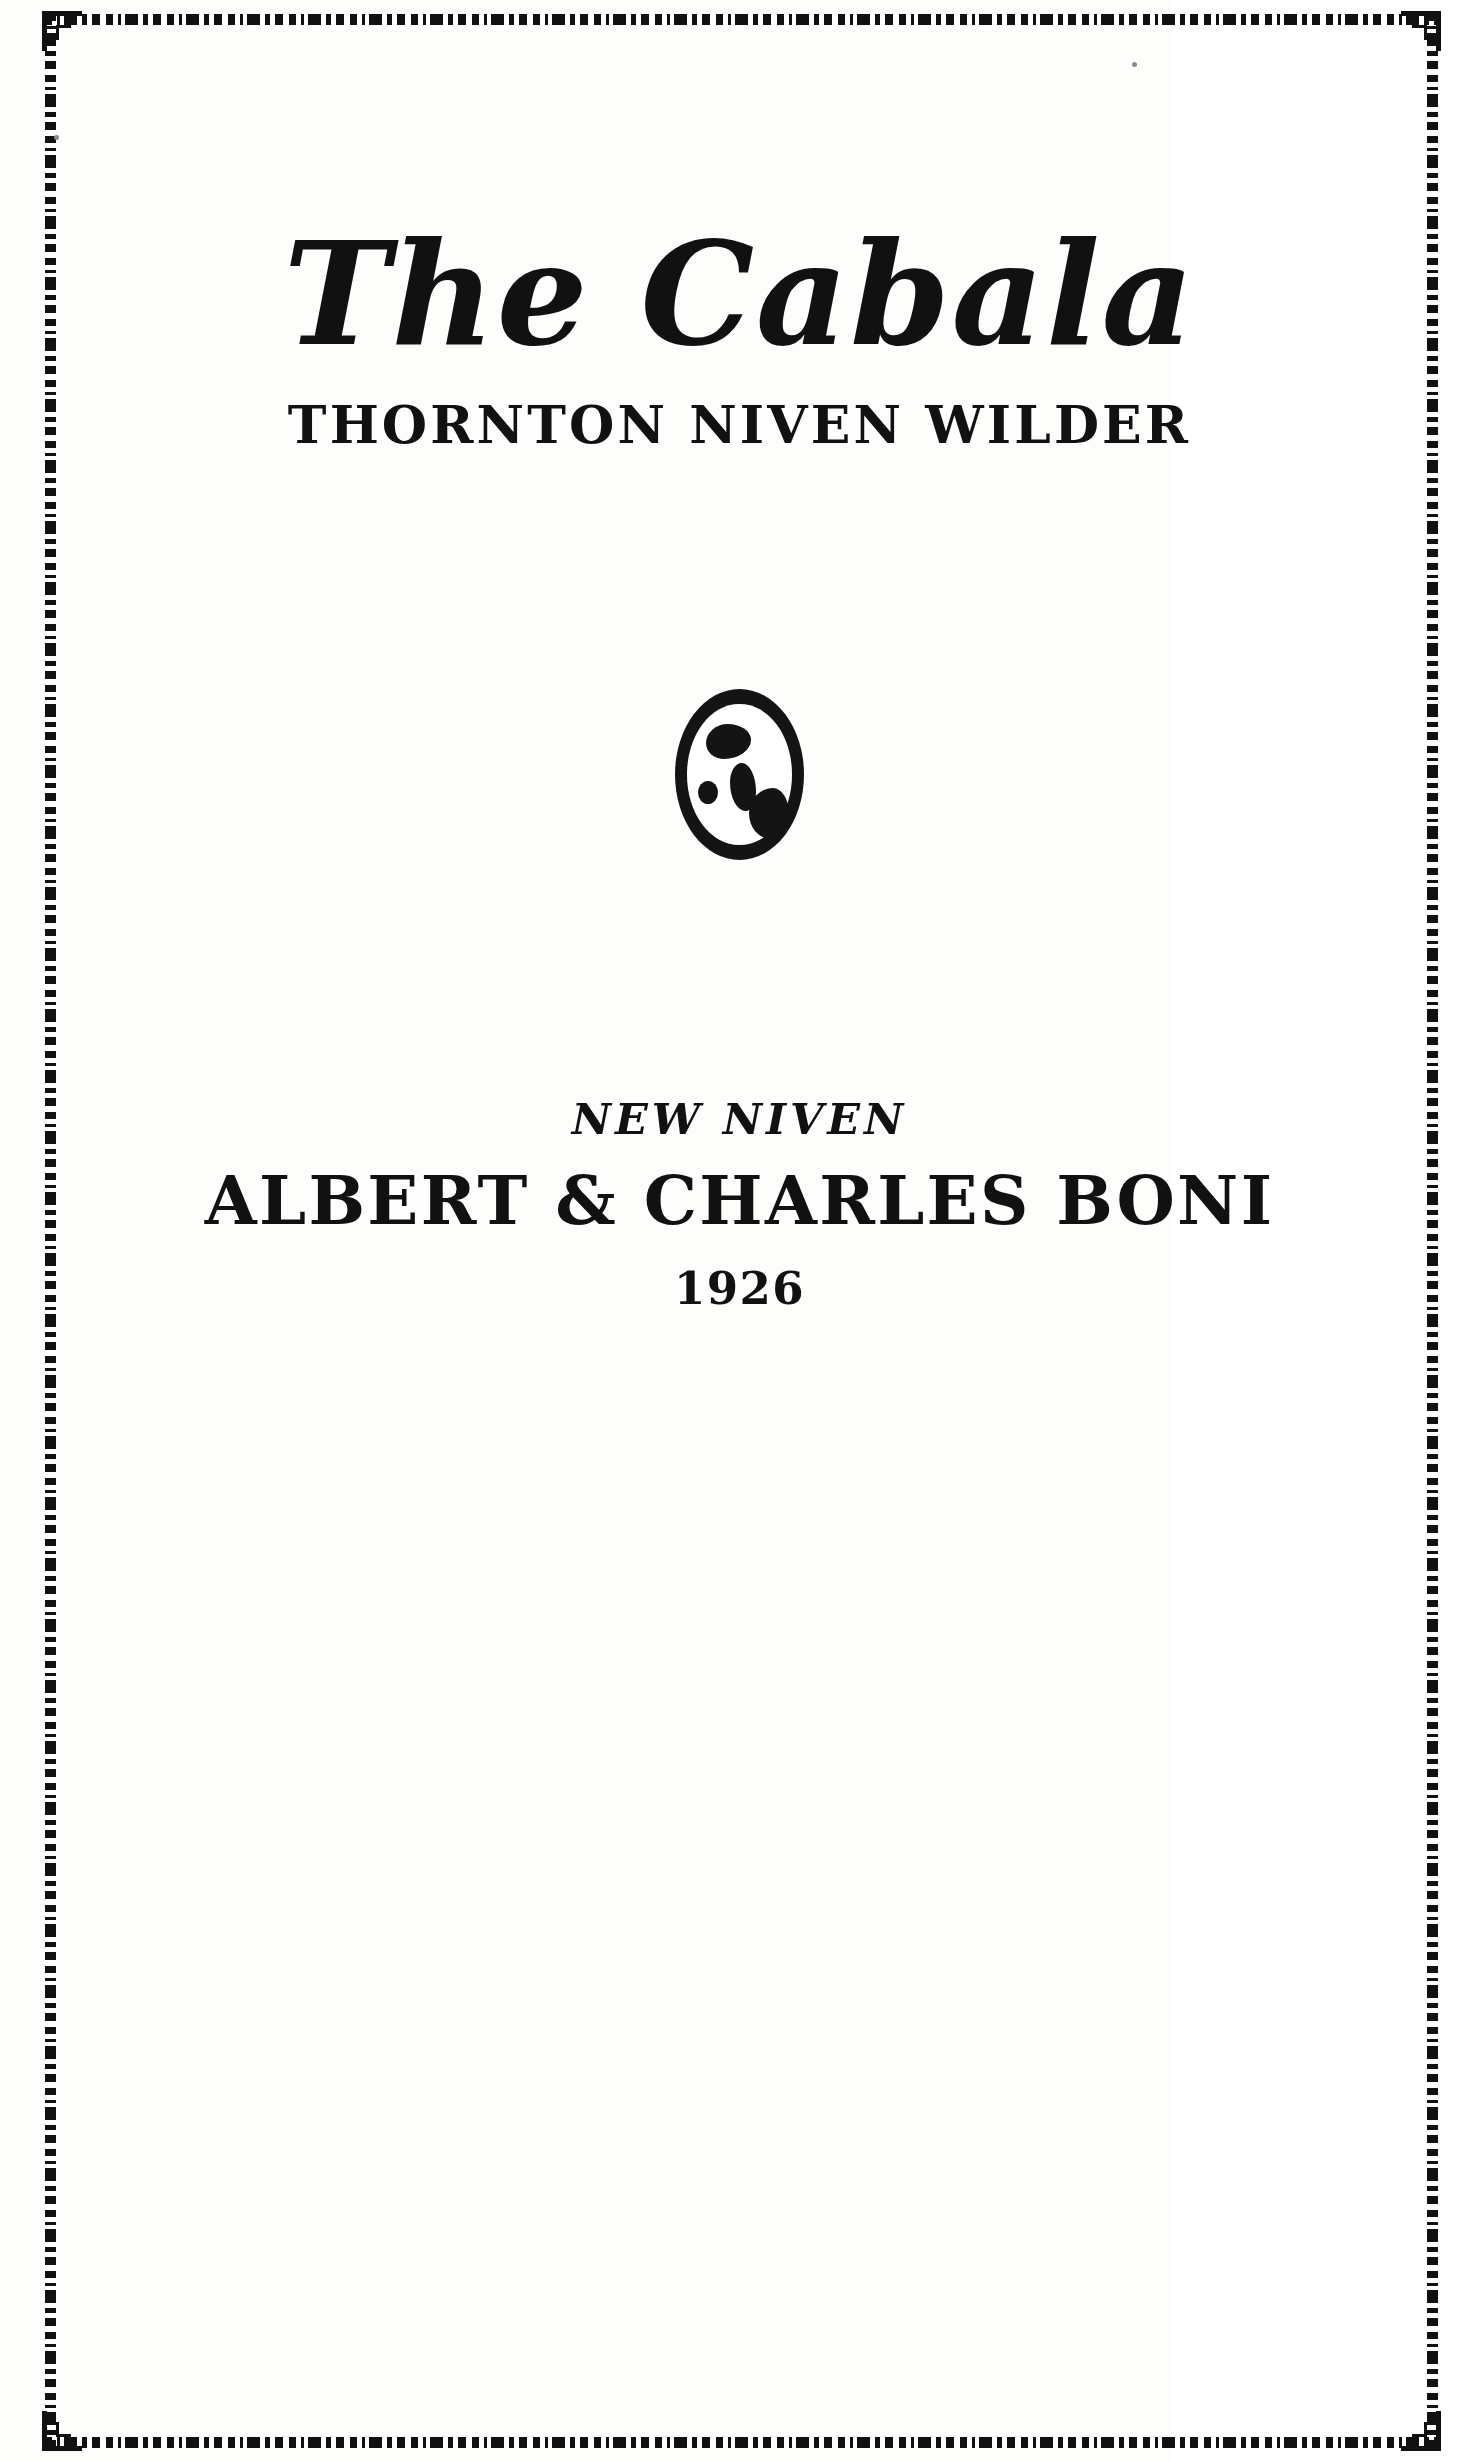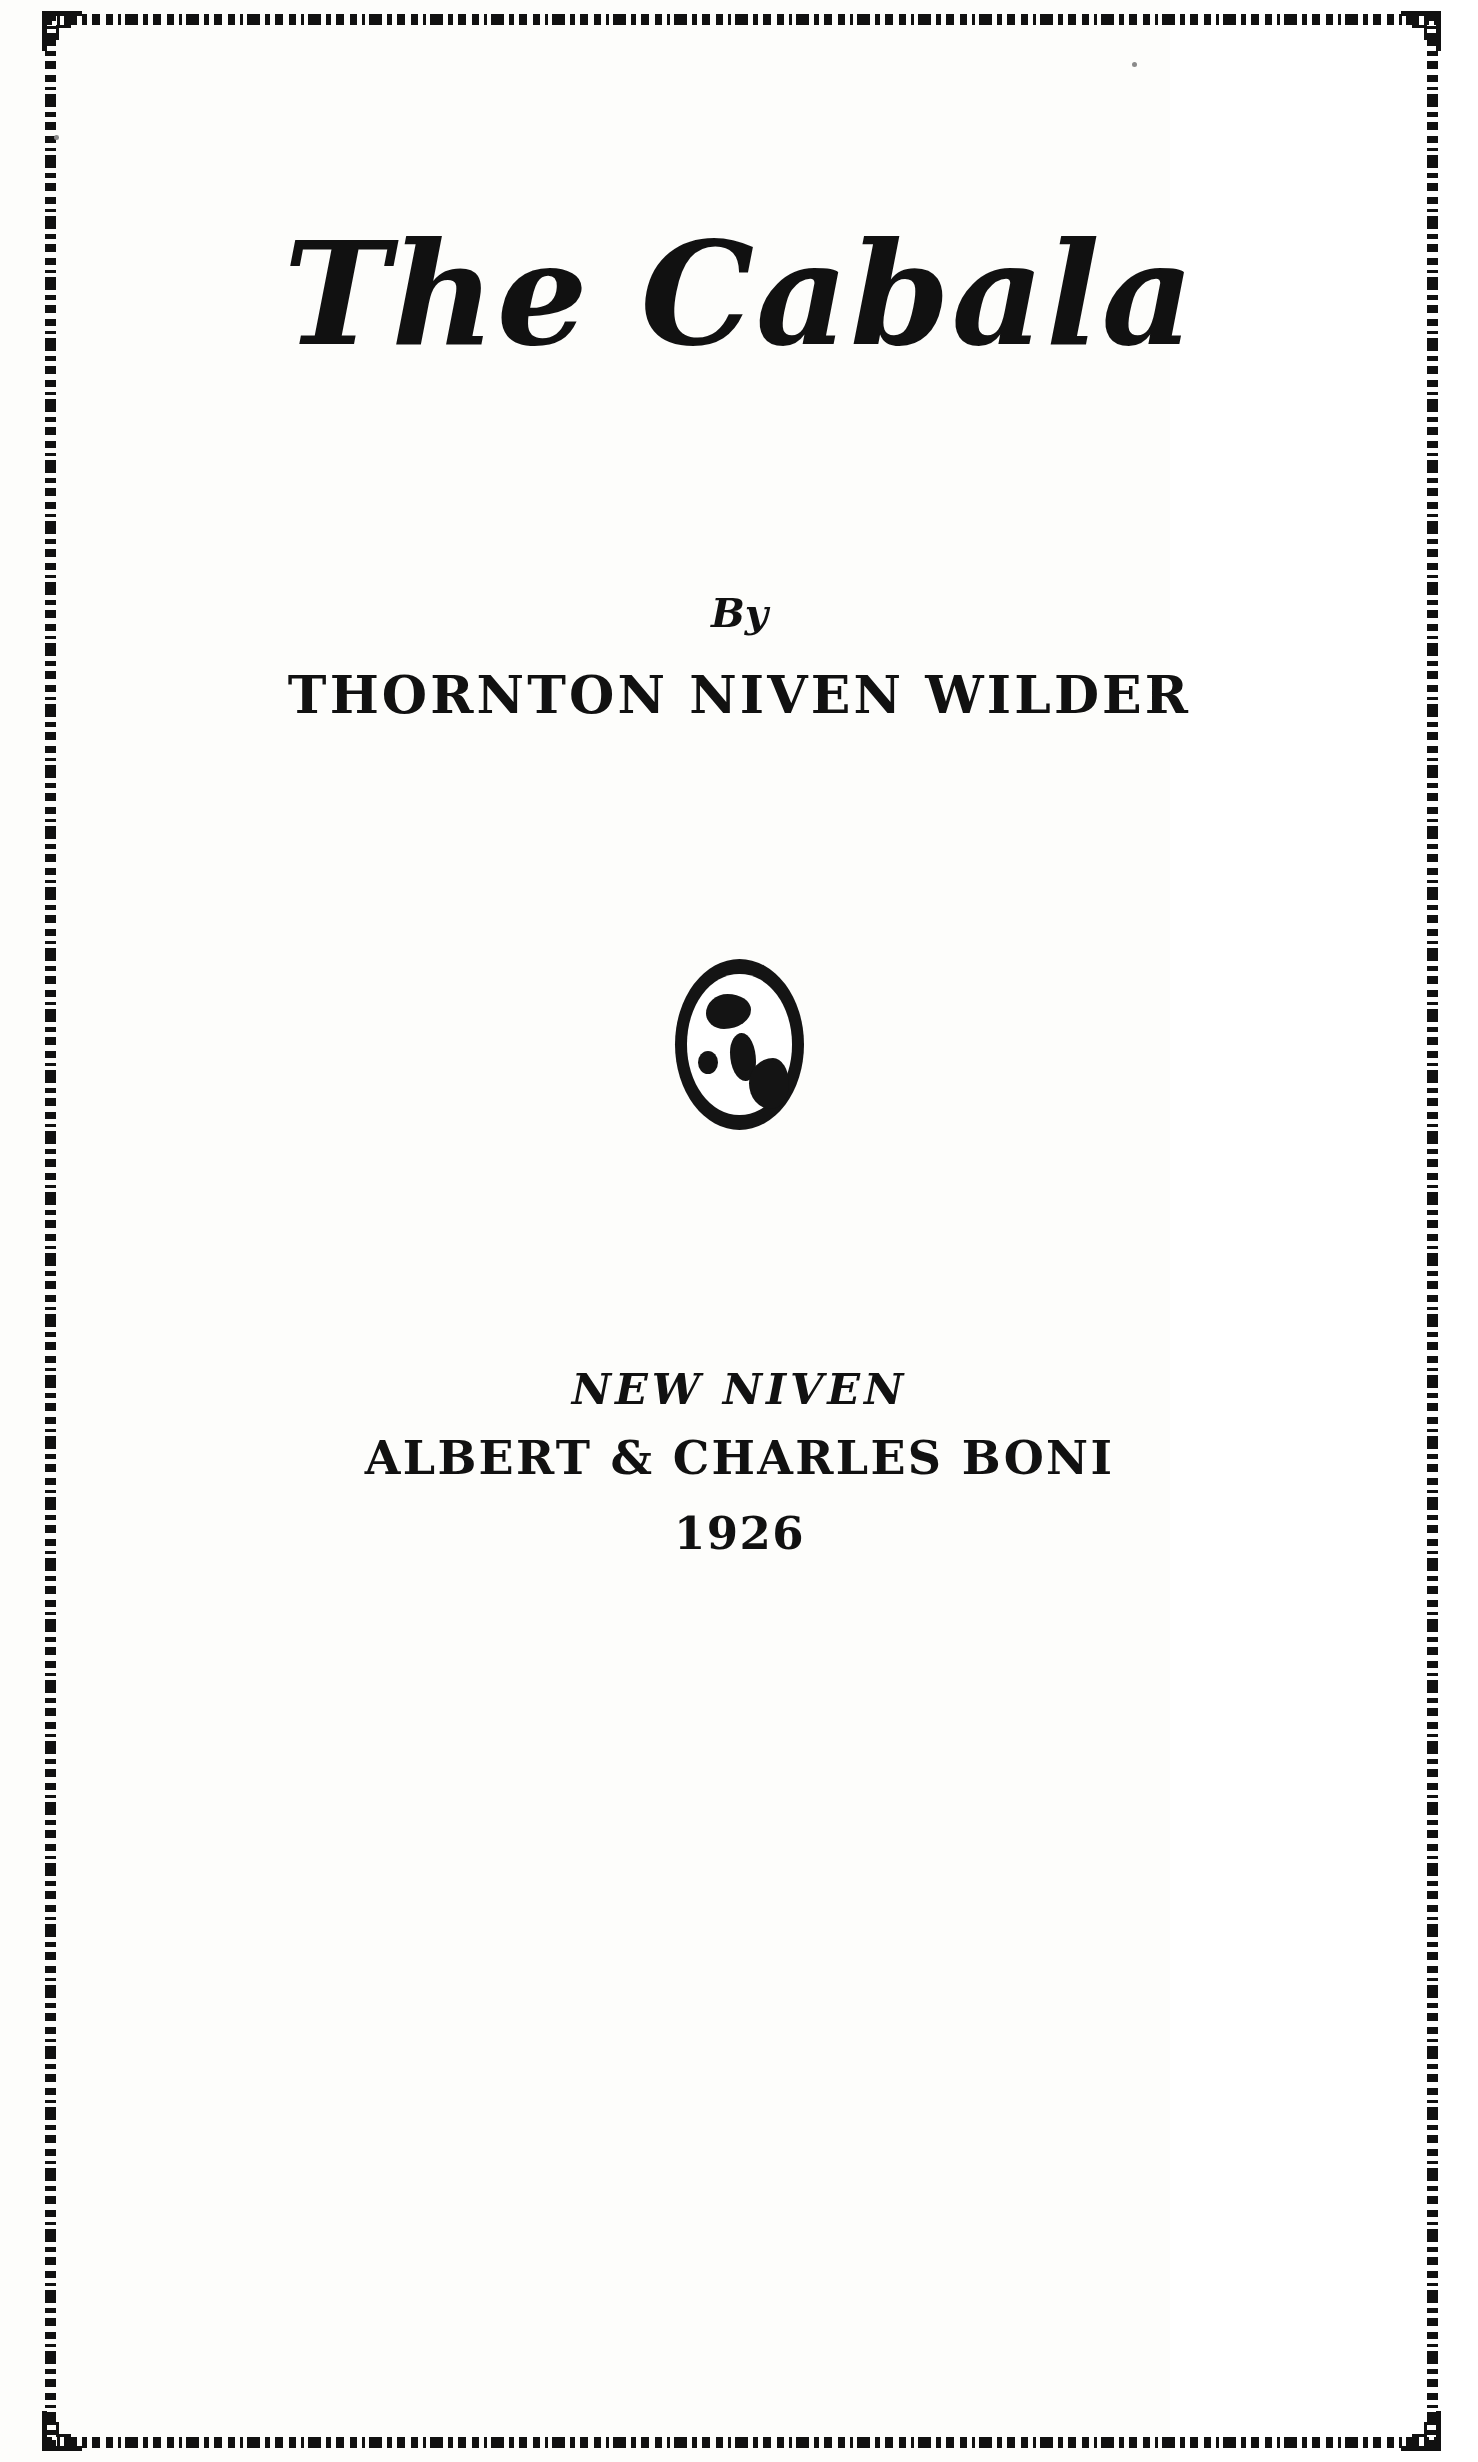--- a/index.html
+++ b/index.html
@@ -211,21 +211,21 @@
     font-style: italic;
     font-weight: 700;
     font-size: 43px;
     letter-spacing: 3.9px;
     color: #111;
   }
   .publisher {
     margin-top: 17px;
     font-family: "DejaVu Serif", "Liberation Serif", serif;
     font-weight: 700;
-    font-size: 46px;
+    font-size: 67px;
     letter-spacing: 2.3px;
     color: #111;
   }
   .year {
     margin-top: 22px;
     font-family: "DejaVu Serif", "Liberation Serif", serif;
     font-weight: 700;
     font-size: 45px;
     letter-spacing: 1.5px;
     color: #111;
@@ -251,21 +251,20 @@
     <div class="corner tl"></div>
     <div class="corner tr"></div>
     <div class="corner bl"></div>
     <div class="corner br"></div>
   </div>
 
   <div class="content">
 
     <div class="title">The Cabala</div>
 
-    <div class="byline">By</div>
 
     <div class="author">THORNTON NIVEN WILDER</div>
 
     <div class="emblem-wrap">
       <div class="emblem">
         <div class="ring"></div>
         <div class="inner"></div>
         <div class="blob1"></div>
         <div class="blob2"></div>
         <div class="blob3"></div>

